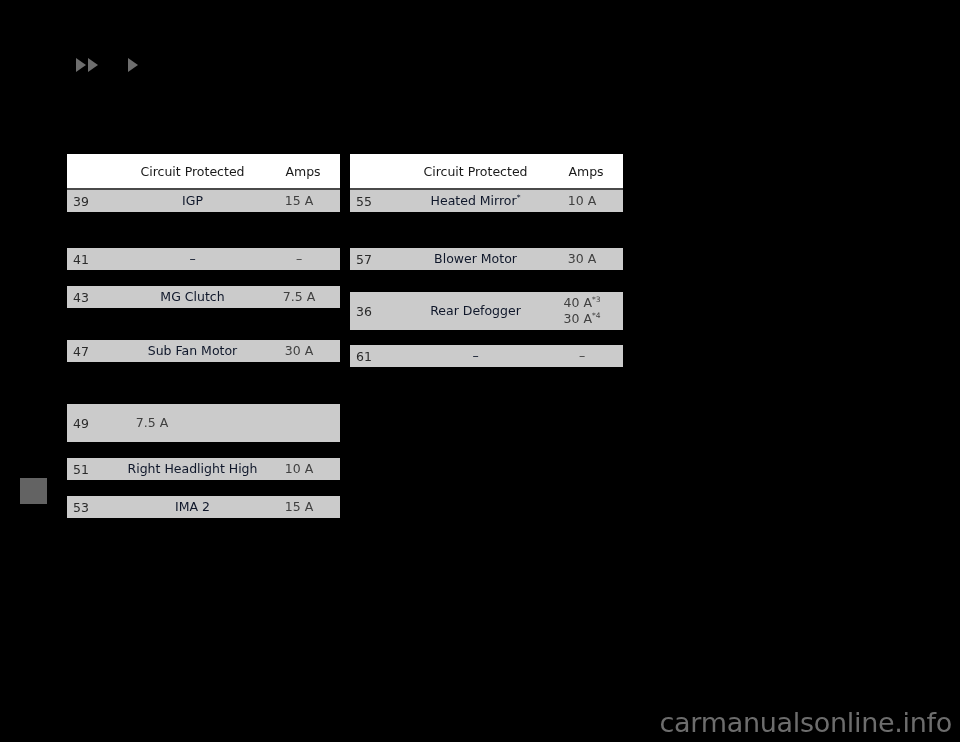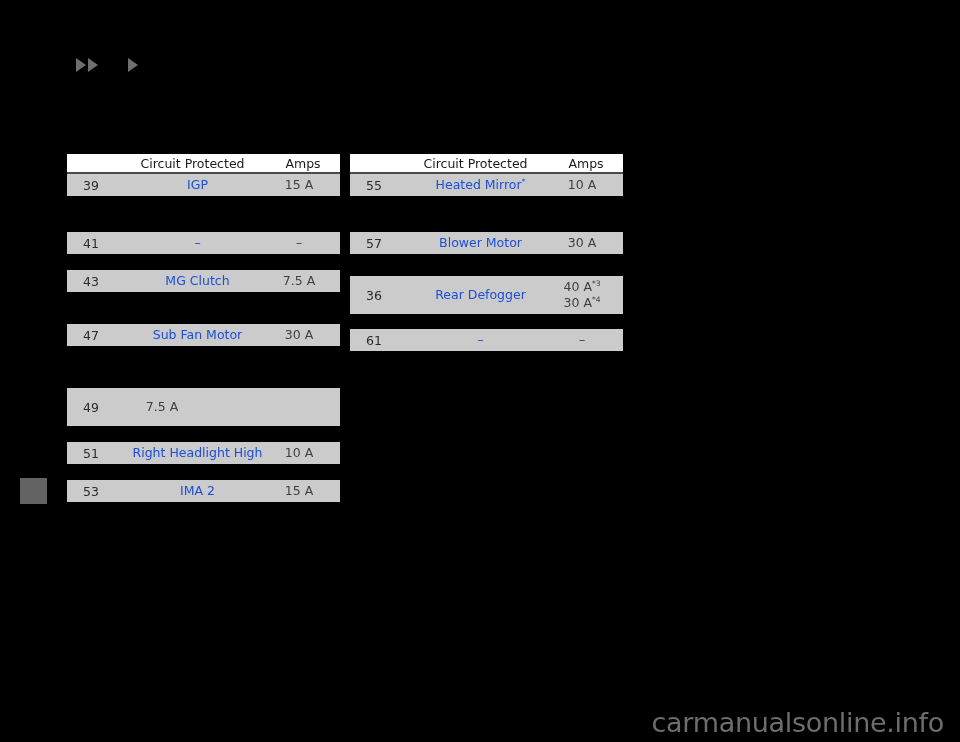--- a/index.html
+++ b/index.html
@@ -56,21 +56,21 @@
 
   
   .fuse-table {
     position: absolute;
     width: 273px;
   }
   .fuse-table.left  { left: 67px;  top: 154px; }
   .fuse-table.right { left: 350px; top: 154px; }
 
   .thead {
-    height: 20px;
+    height: 36px;
     background: #ffffff;
     border-bottom: 2px solid #4a4a4a;
     display: flex;
     align-items: center;
     box-sizing: border-box;
   }
   .thead .c-no    { width: 52px; }
   .thead .c-name  { flex: 1; text-align: center; font-size: 12.5px; color: #1a1a1a; }
   .thead .c-amps  { width: 74px; text-align: center; font-size: 12.5px; color: #1a1a1a; }
 
@@ -86,27 +86,26 @@
   .spacer { height: 16px; background: #000000; }
   .spacer.big { height: 36px; }
   .spacer.sm  { height: 15px; }
 
   .cell-no {
     width: 52px;
     padding-left: 6px;
     font-size: 12.5px;
     color: #2b2b2b;
     box-sizing: border-box;
-    margin-left: 10px;
   }
   .cell-name {
     flex: 1;
     text-align: center;
     font-size: 12.5px;
-    color: #1d4ed8;
+    color: #0f172a;
     line-height: 1.28;
   }
   .cell-amps {
     width: 74px;
     text-align: center;
     font-size: 12.5px;
     color: #404040;
     line-height: 1.28;
     box-sizing: border-box;
     padding-right: 8px;
@@ -117,21 +116,21 @@
   }
   sup {
     font-size: 7.5px;
     vertical-align: super;
     line-height: 0;
   }
 
   
   .watermark {
     position: absolute;
-    right: 16px;
+    right: 8px;
     bottom: 4px;
     font-family: "DejaVu Sans", "Liberation Sans", sans-serif;
     font-size: 27px;
     letter-spacing: -0.3px;
     color: #6d6d6d;
     white-space: nowrap;
   }
 </style>
 </head>
 <body>

